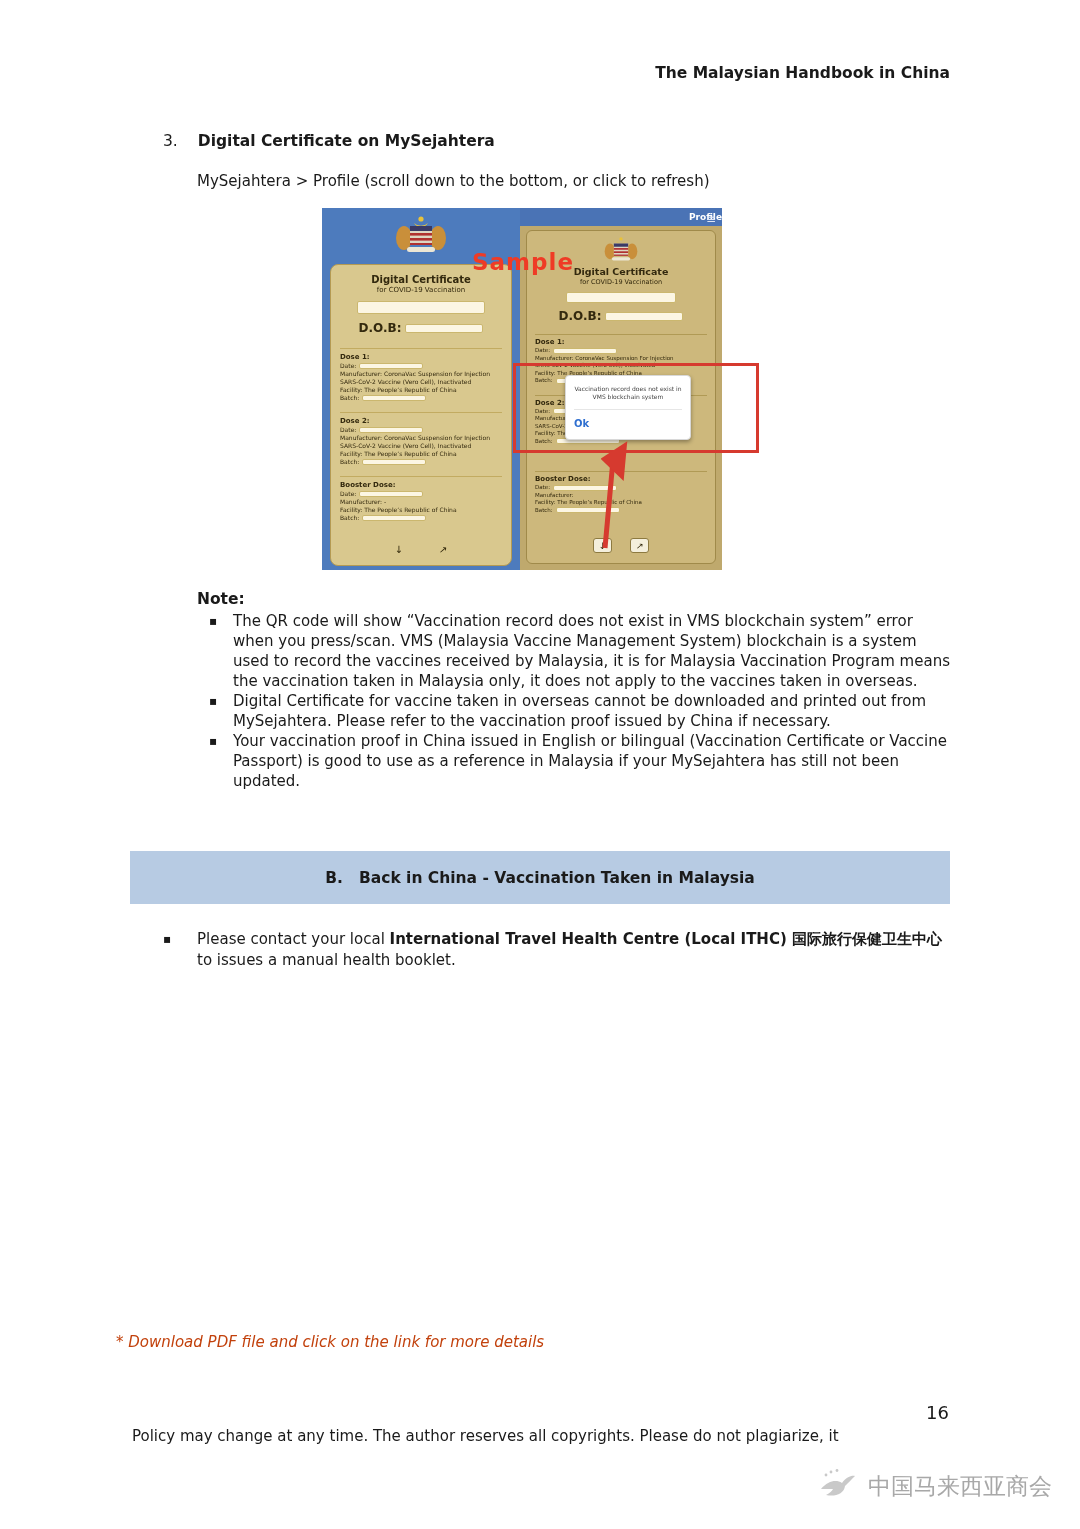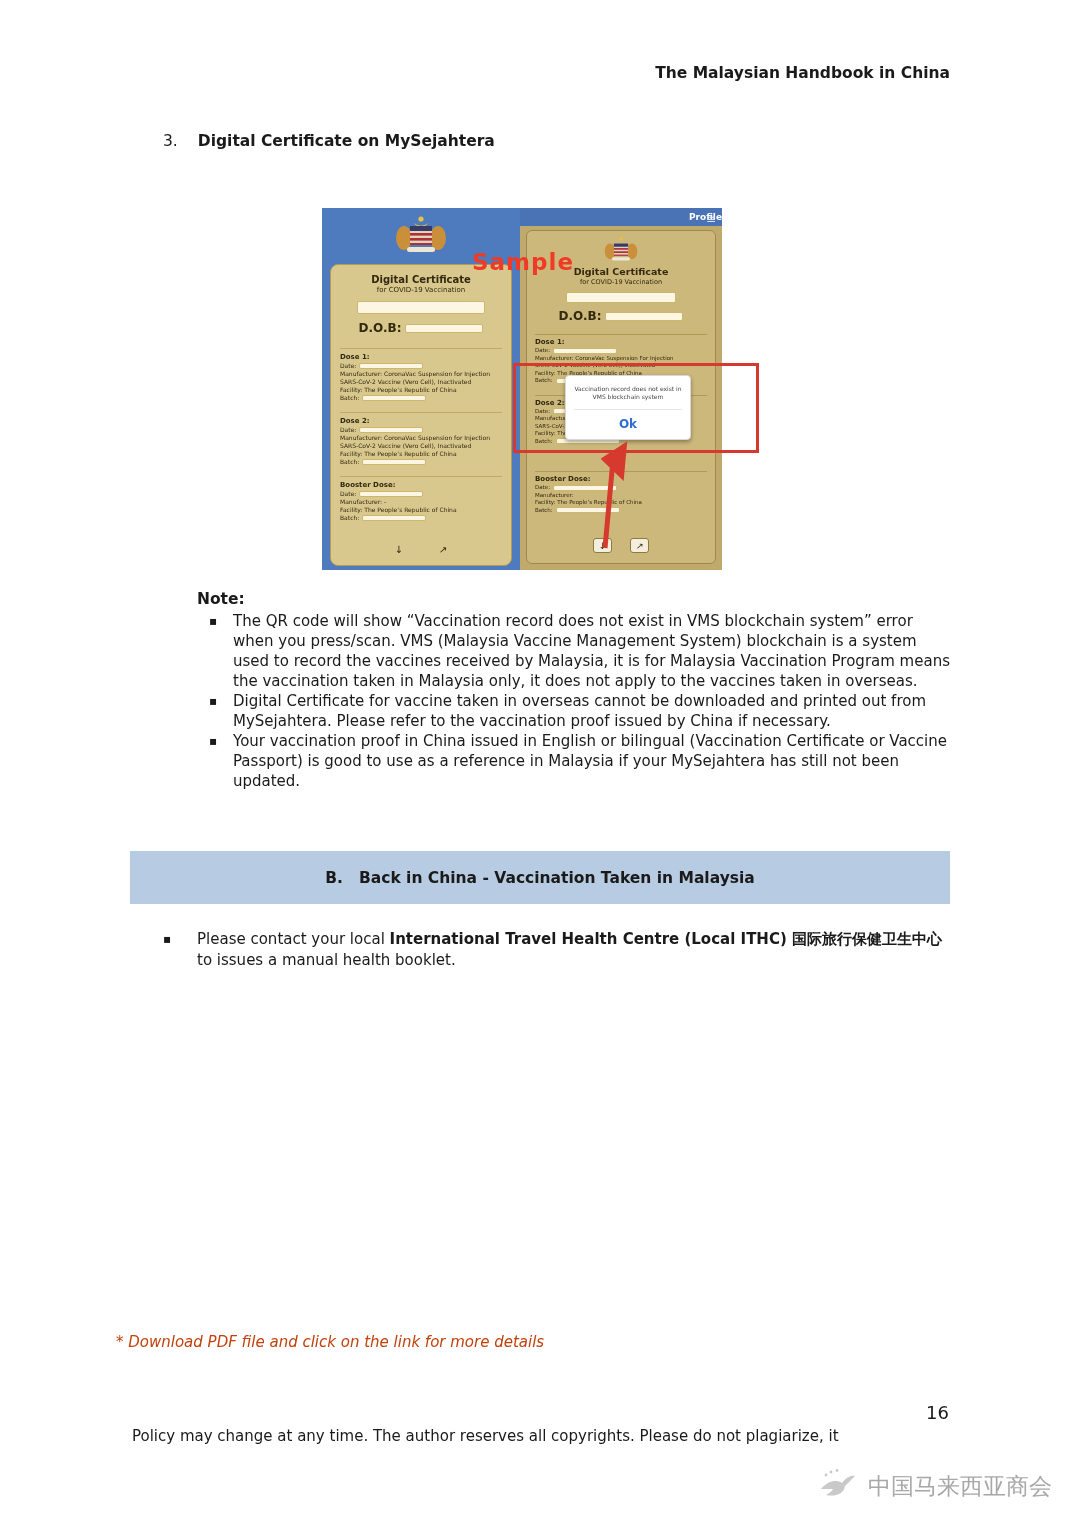--- a/index.html
+++ b/index.html
@@ -52,22 +52,22 @@
   .rp-card .dose-2 { margin-top:10px; }
   .rp-card .dose-boost { margin-top:26px; }
   .rp-buttons { position:absolute; bottom:10px; left:0; right:0; display:flex; justify-content:center; gap:18px; }
   .btn-chip { width:19px; height:15px; background:#f4efdc; border:1px solid #8d7a40; border-radius:3px;
               display:flex; align-items:center; justify-content:center; font-size:9px; color:#2f2508; }
 
   .vms-dialog { position:absolute; left:45px; top:167px; width:126px; background:#ffffff; z-index:3;
                 border:1px solid #d8d8d8; border-radius:4px; box-shadow:0 2px 4px rgba(0,0,0,.35);
                 padding:9px 8px 3px; }
   .vms-dialog .msg { font-size:6px; line-height:8px; text-align:center; color:#444; }
-  .vms-dialog .ok  { margin-top:8px; border-top:1px solid #e6e6e6; padding:4px 0 2px; text-align:center;
-                     color:#2f6fd0; font-size:12px; font-weight:bold; }
+  .vms-dialog .ok  { margin-top:8px; border-top:1px solid #e6e6e6; padding:4px 0 2px; 
+                     color:#2f6fd0; font-size:10px; font-weight:bold; }
 
   .red-rect { position:absolute; left:191px; top:155px; width:246px; height:90px;
               border:3px solid #d63a2f; z-index:6; pointer-events:none; }
   .red-arrow { position:absolute; left:0; top:0; width:440px; height:366px; z-index:6; pointer-events:none; }
   .sample { position:absolute; left:150px; top:44px; z-index:7; color:#ef3b25; font-size:23px;
             font-weight:600; letter-spacing:1px; }
 
   
   .note-label { position:absolute; top:589px; left:197px; font-weight:bold; font-size:15.5px; }
   .note-list { position:absolute; top:611px; left:197px; width:758px; list-style:none; }
@@ -99,20 +99,21 @@
 <body>
 
 <div class="page">
 
   <div class="doc-title">The Malaysian Handbook in China</div>
 
   <div class="section-heading">
     <span class="sec-num">3.</span>
     <span class="sec-title">Digital Certificate on MySejahtera</span>
   </div>
+  <div class="section-sub">MySejahtera &gt; Profile (scroll down to the bottom, or click to refresh)</div>
 
   <div class="figure">
 
     <div class="phone phone-left">
       <svg class="lp-emblem" viewBox="0 0 54 46">
         <ellipse cx="10" cy="25" rx="8" ry="12" fill="#c98f3a"></ellipse>
         <ellipse cx="44" cy="25" rx="8" ry="12" fill="#c98f3a"></ellipse>
         <circle cx="27" cy="6" r="2.6" fill="#e8c23a"></circle>
         <path d="M20 10 A8 8 0 0 0 34 10 A10 10 0 0 1 20 10" fill="#e8c23a"></path>
         <rect x="16" y="13" width="22" height="19" fill="#ddd5c3"></rect>

